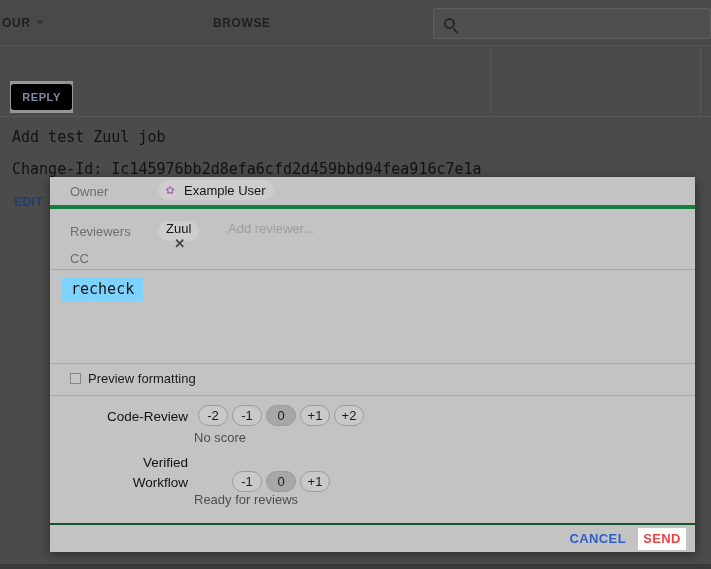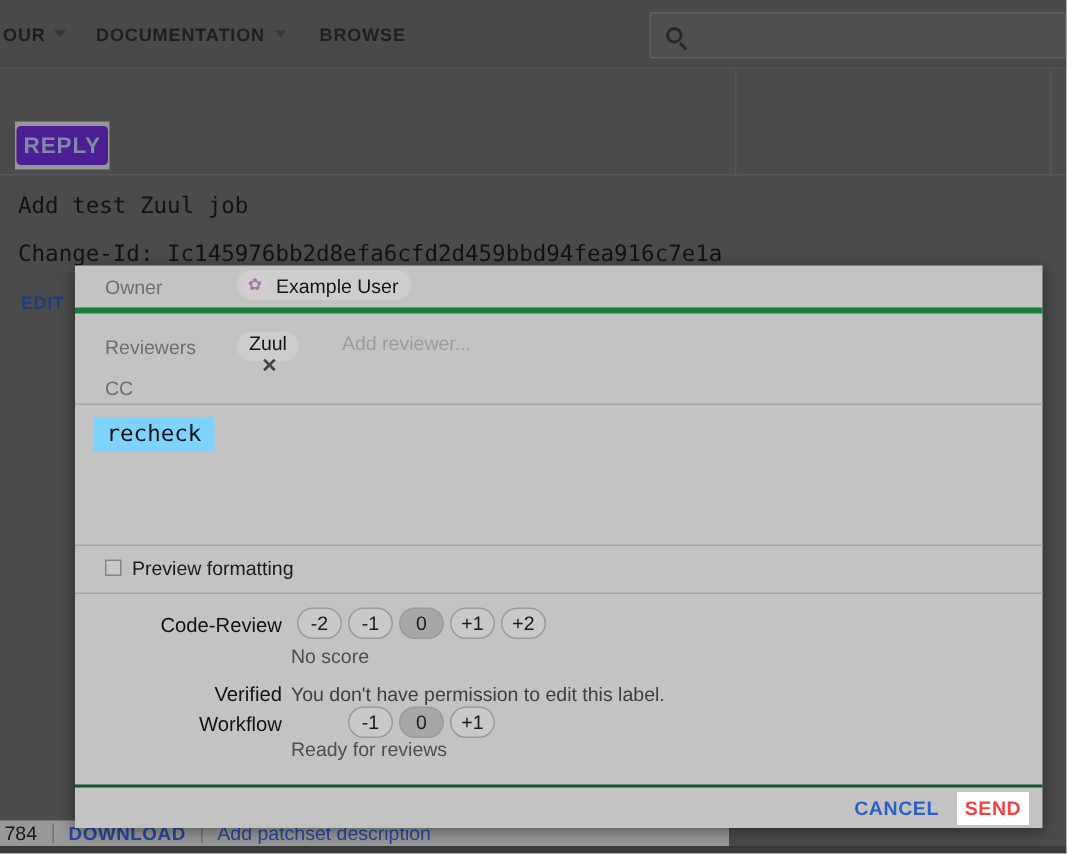--- a/index.html
+++ b/index.html
@@ -45,22 +45,22 @@
   
   .hline { position: absolute; left: 0; top: 116px; width: 711px; height: 1px; background: #575757; }
   .vline1 { position: absolute; left: 490px; top: 47px; width: 1px; height: 69px; background: #575757; }
   .vline2 { position: absolute; left: 700px; top: 47px; width: 1px; height: 69px; background: #575757; }
 
   .reply-frame {
     position: absolute; left: 10px; top: 81px; width: 63px; height: 32px;
     background: #969696; display: flex; align-items: center; justify-content: center;
   }
   .reply-btn {
-    width: 61px; height: 26px; background: #4c1d95; border: none; border-radius: 3px;
-    color: #7f8aa5; font-size: 15px; font-weight: bold; letter-spacing: 0.6px;
+    width: 61px; height: 26px; background: #000000; border: none; border-radius: 3px;
+    color: #7f8aa5; font-size: 11px; font-weight: bold; letter-spacing: 0.6px;
     font-family: "Liberation Sans", sans-serif; cursor: pointer;
   }
   .mono { font-family: "DejaVu Sans Mono", "Liberation Mono", monospace; }
   .commit-line1 { position: absolute; left: 12px; top: 128px; font-size: 15px; color: #121212; }
   .commit-line2 { position: absolute; left: 12px; top: 160px; font-size: 15px; color: #121212; white-space: nowrap; }
   .edit-link {
     position: absolute; left: 14px; top: 195px; font-size: 12px; font-weight: bold;
     color: #1d3e7c; letter-spacing: 0.4px; cursor: pointer;
   }
 
@@ -141,47 +141,39 @@
     font-family: "Liberation Sans", sans-serif;
   }
 </style>
 </head>
 <body>
 
 <div class="screen">
 
   <div class="topnav">
     <div class="nav-item" style="left:2px;"><span>OUR</span><span class="caret"></span></div>
-    <div class="nav-item" style="left:64px;"><span>DOCUMENTATION</span><span class="caret"></span></div>
     <div class="nav-item" style="left:213px;"><span>BROWSE</span></div>
     <div class="search-box">
       <span class="mag"></span>
       <input class="search-input" value="" style="">
     </div>
   </div>
 
   <div class="hline"></div>
   <div class="vline1"></div>
   <div class="vline2"></div>
 
   <div class="reply-frame">
     <button class="reply-btn">REPLY</button>
   </div>
 
   <div class="mono commit-line1">Add test Zuul job</div>
   <div class="mono commit-line2">Change-Id: Ic145976bb2d8efa6cfd2d459bbd94fea916c7e1a</div>
   <div class="edit-link">EDIT</div>
 
-  <div class="bottom-row">
-    <span class="ps-num">784</span>
-    <span class="vsep"></span>
-    <span class="dim-link">DOWNLOAD</span>
-    <span class="vsep"></span>
-    <span class="dim-link2">Add patchset description</span>
-  </div>
   <div class="bottom-strip"></div>
 
   <div class="modal">
 
     <div class="m-sec sec-owner">
       <div class="field-label" style="top:7px;">Owner</div>
       <div class="chip" style="left:108px; top:3px;">
         <span class="avatar">✿</span>
         <span>Example User</span>
       </div>
@@ -210,21 +202,20 @@
 
       <div class="vote-label" style="top:13px;">Code-Review</div>
       <button class="pill" style="left:148px; top:9px;">-2</button>
       <button class="pill" style="left:182px; top:9px;">-1</button>
       <button class="pill sel" style="left:216px; top:9px;">0</button>
       <button class="pill" style="left:250px; top:9px;">+1</button>
       <button class="pill" style="left:284px; top:9px;">+2</button>
       <div class="vote-note" style="left:144px; top:34px;">No score</div>
 
       <div class="vote-label" style="top:59px;">Verified</div>
-      <div class="vote-msg" style="left:144px; top:59px;">You don't have permission to edit this label.</div>
 
       <div class="vote-label" style="top:79px;">Workflow</div>
       <button class="pill" style="left:182px; top:75px;">-1</button>
       <button class="pill sel" style="left:216px; top:75px;">0</button>
       <button class="pill" style="left:250px; top:75px;">+1</button>
       <div class="vote-note" style="left:144px; top:96px;">Ready for reviews</div>
     </div>
 
     <div class="m-sec sec-footer">
       <button class="cancel-btn">CANCEL</button>

